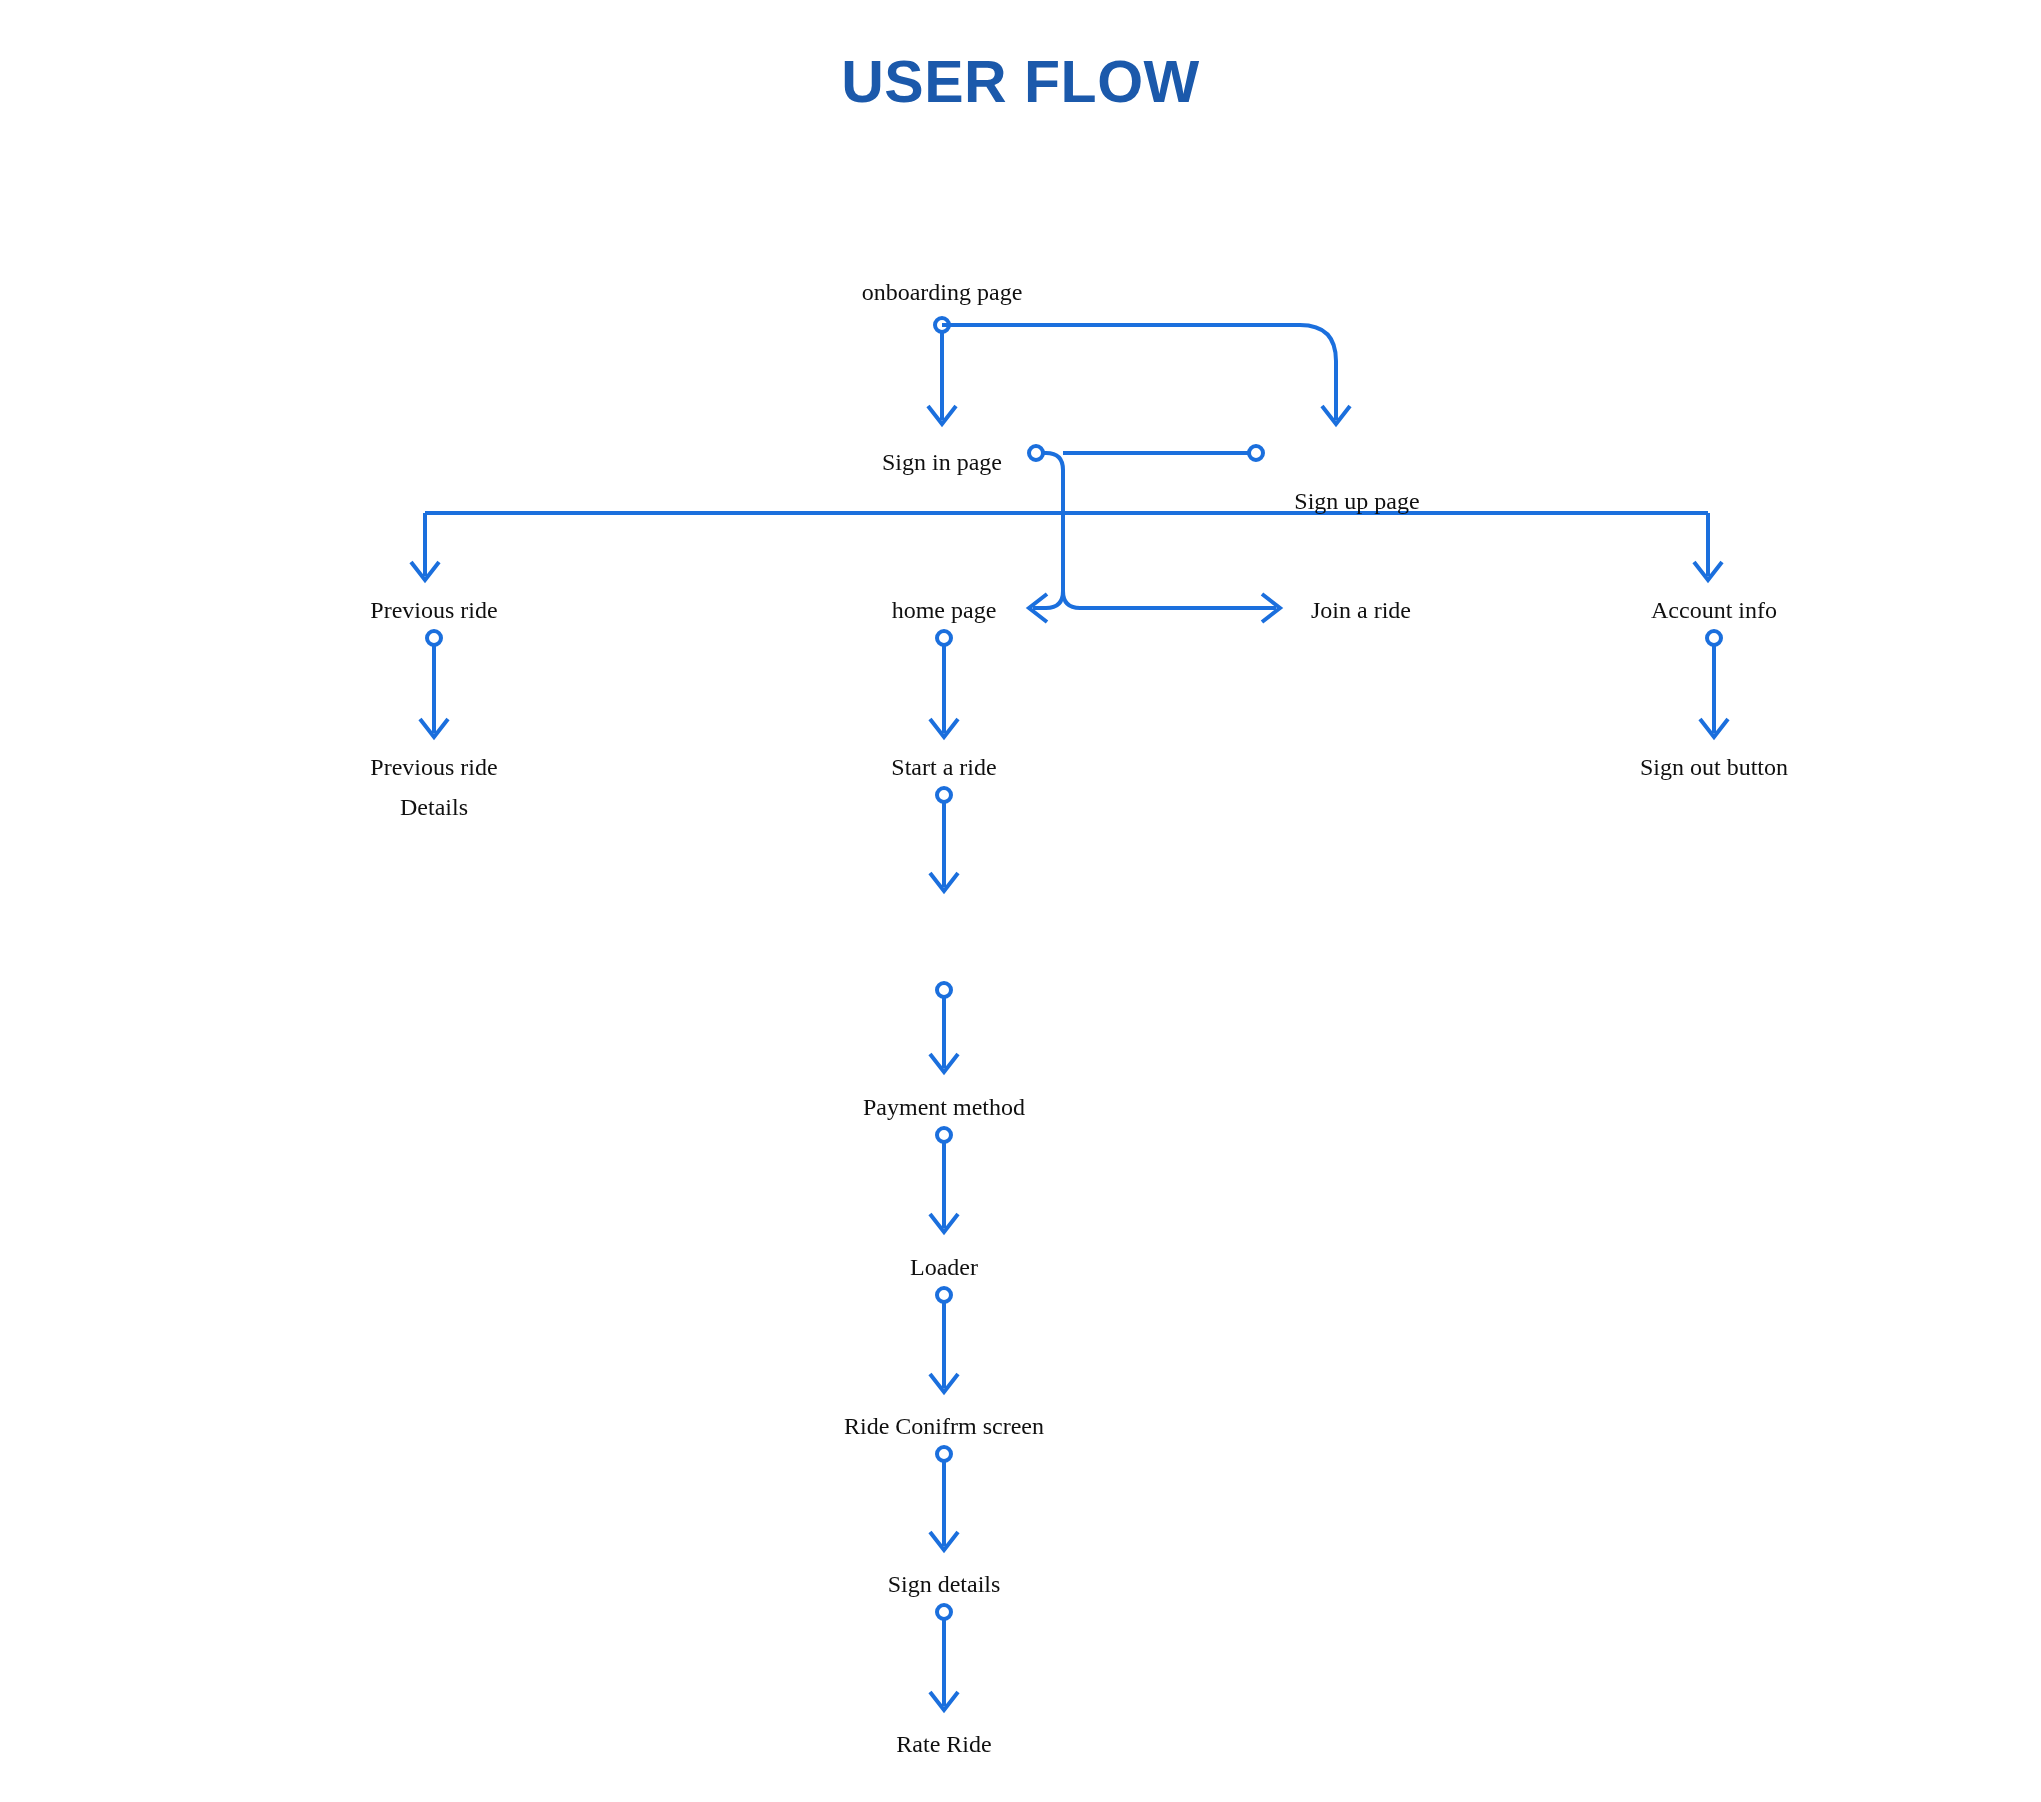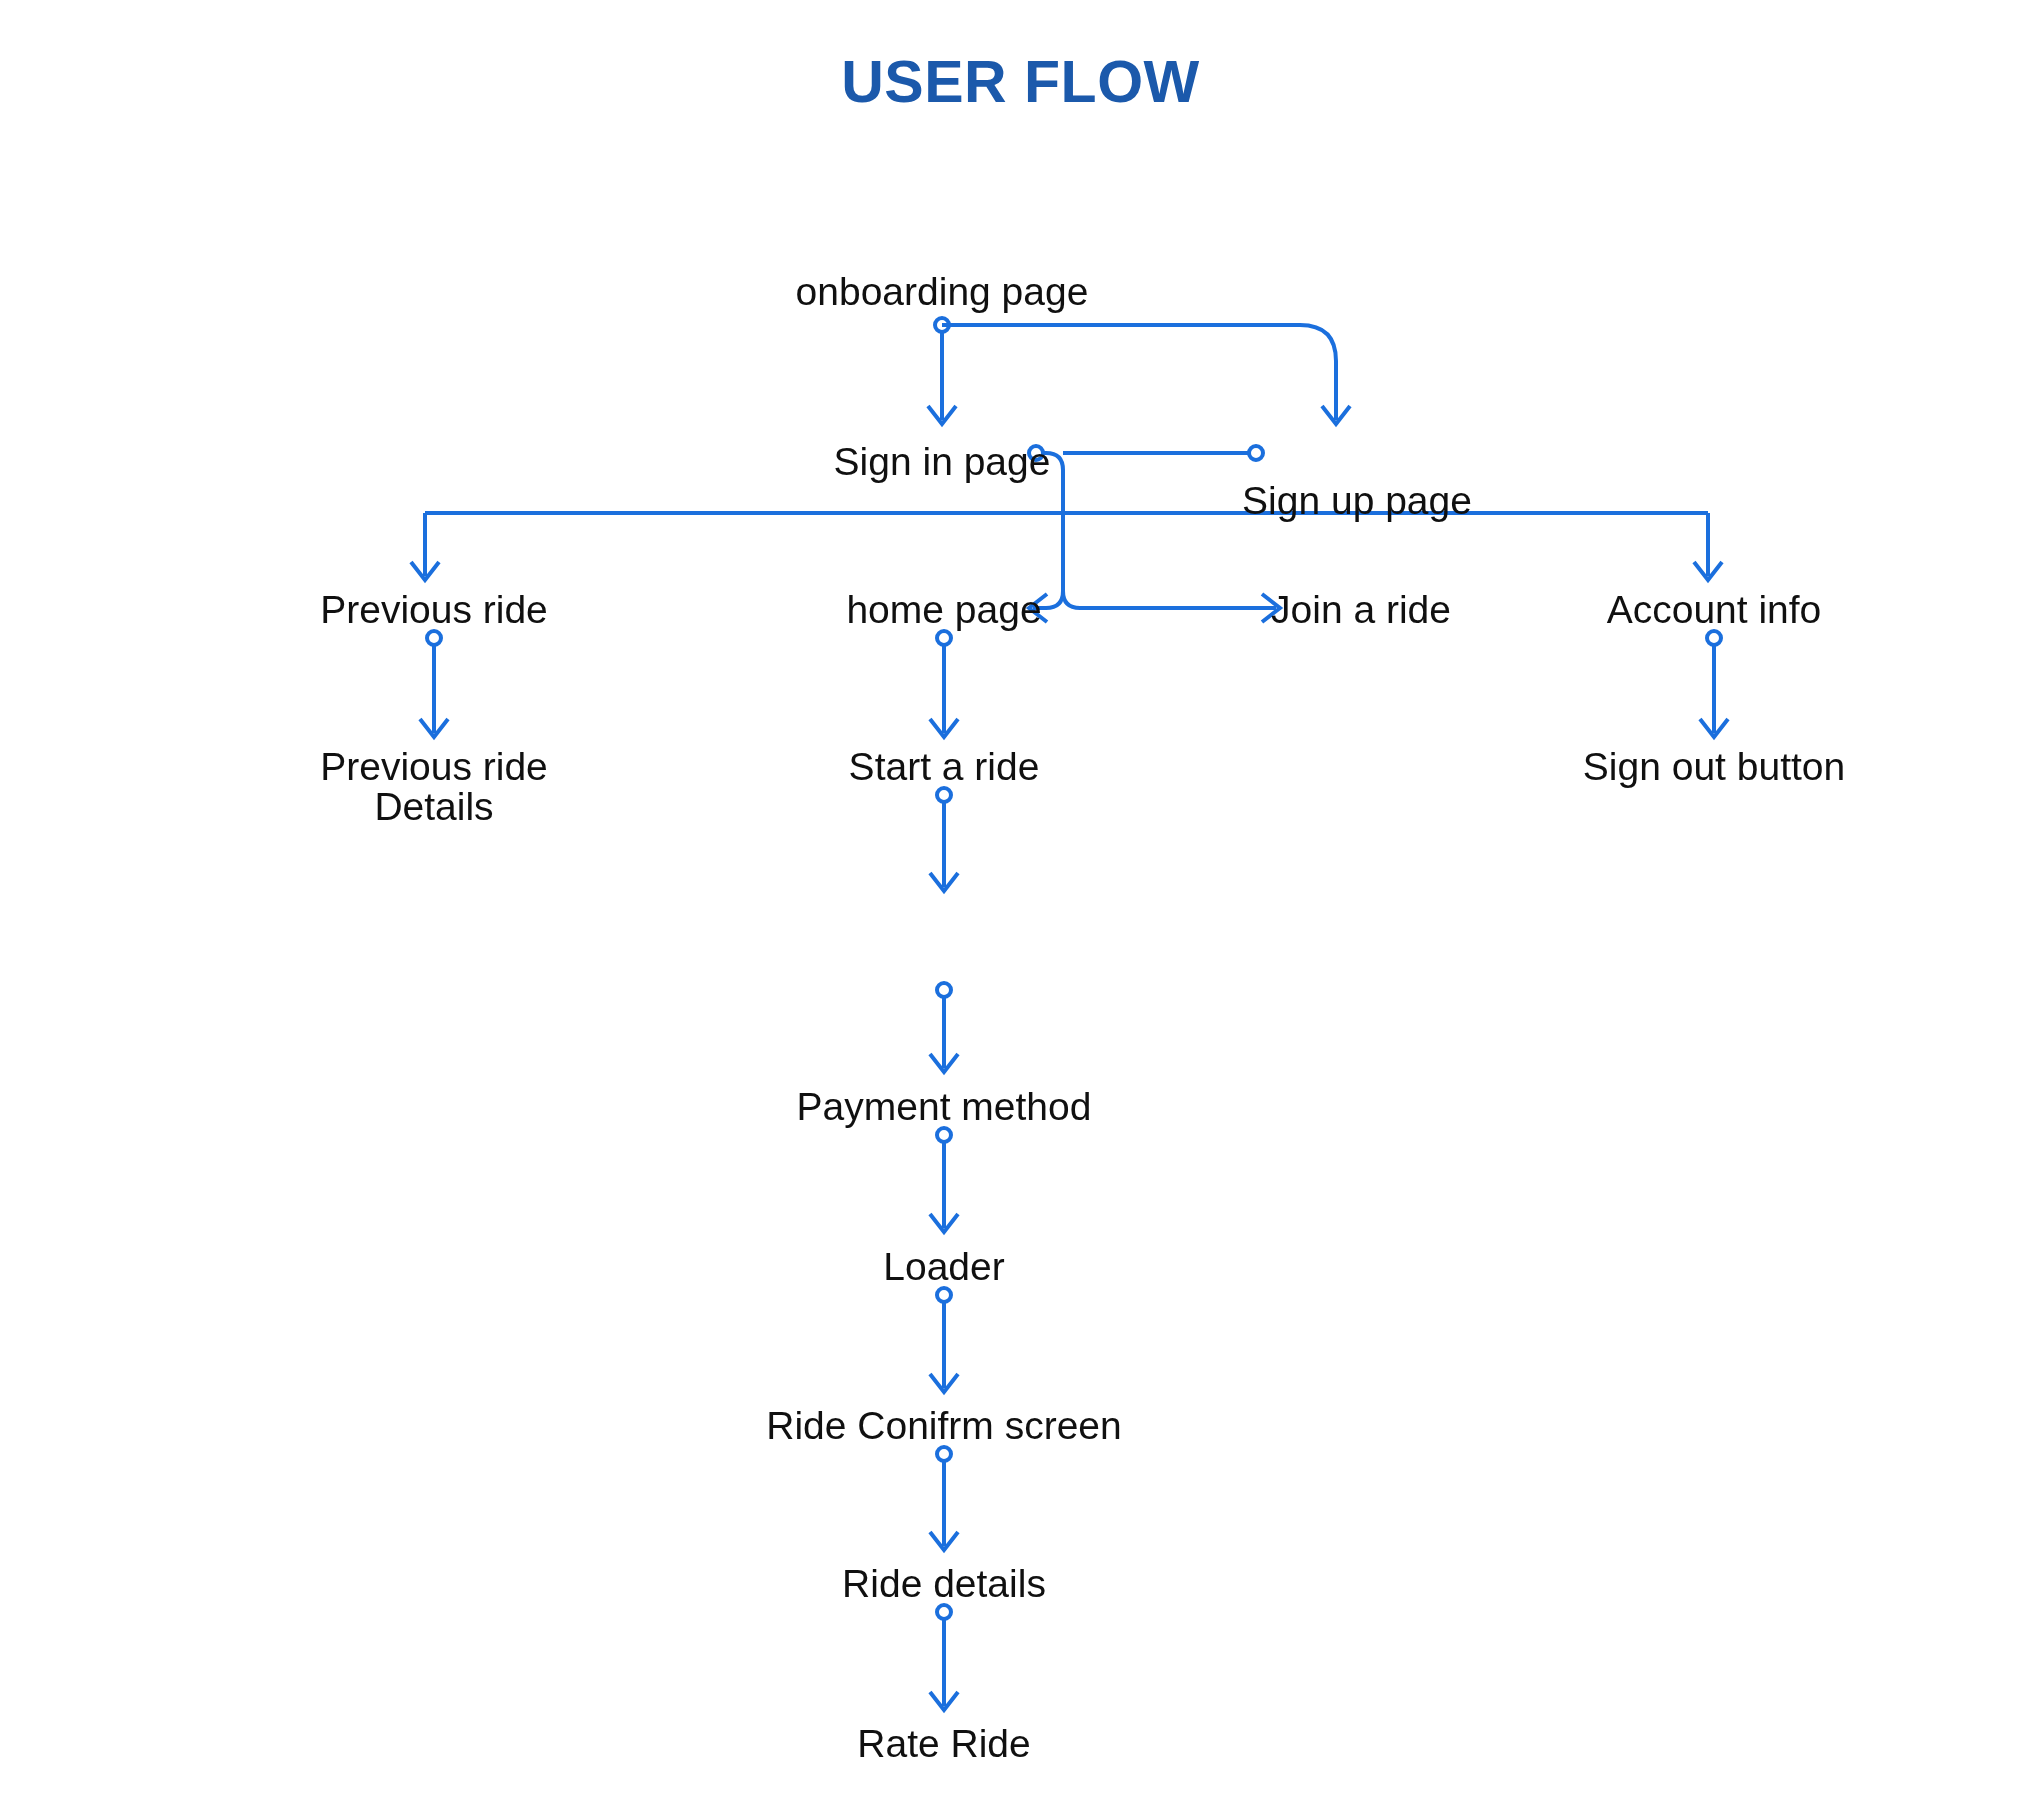--- a/index.html
+++ b/index.html
@@ -30,25 +30,25 @@
     text-align: center;
     font-size: 59px;
     font-weight: bold;
     color: #1b59ab;
     letter-spacing: 0.5px;
     font-family: "Liberation Sans", sans-serif;
     white-space: pre;
   }
   .node {
     position: absolute;
-    font-size: 39px;
+    font-size: 24px;
     line-height: 40px;
     color: #101010;
     text-align: center;
-    font-family: Liberation Sans, sans-serif;
+    font-family: Liberation Serif, serif;
     white-space: pre-line;
     transform: translateX(-50%);
     user-select: none;
   }
   svg { display: block; }
   .conn { fill: none; stroke: #1b6fdd; stroke-width: 4; }
   .conn-dot { fill: #ffffff; stroke: #1b6fdd; stroke-width: 4; }
   .conn-head { fill: none; stroke: #1b6fdd; stroke-width: 4;
                stroke-linecap: butt; stroke-linejoin: miter; }
 </style>
@@ -179,17 +179,17 @@
 
   <div class="node" style="left:1714px; top:747px;">Sign out button</div>
 
 
   <div class="node" style="left:944px; top:1087px;">Payment method</div>
 
   <div class="node" style="left:944px; top:1247px;">Loader</div>
 
   <div class="node" style="left:944px; top:1406px;">Ride Conifrm screen</div>
 
-  <div class="node" style="left:944px; top:1564px;">Ride details</div>
+  <div class="node" style="left:944px; top:1564px;">Sign details</div>
 
   <div class="node" style="left:944px; top:1724px;">Rate Ride</div>
 
 </div>
 
 </body></html>

